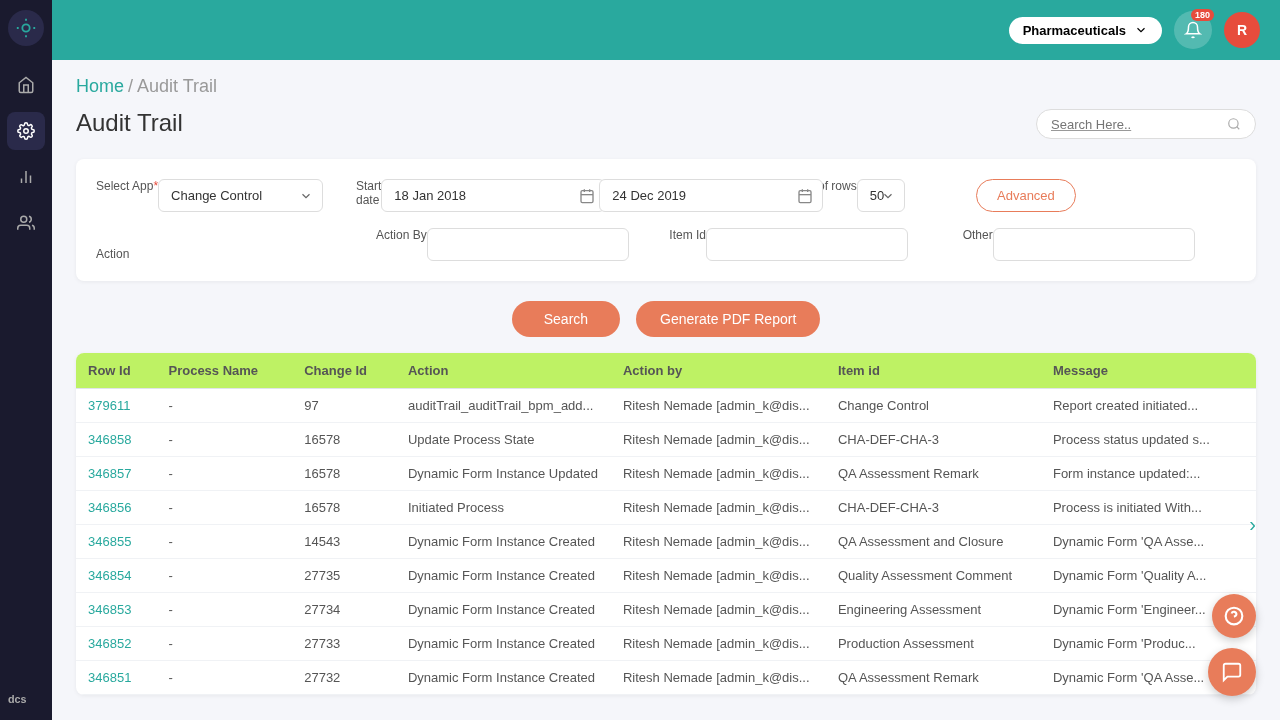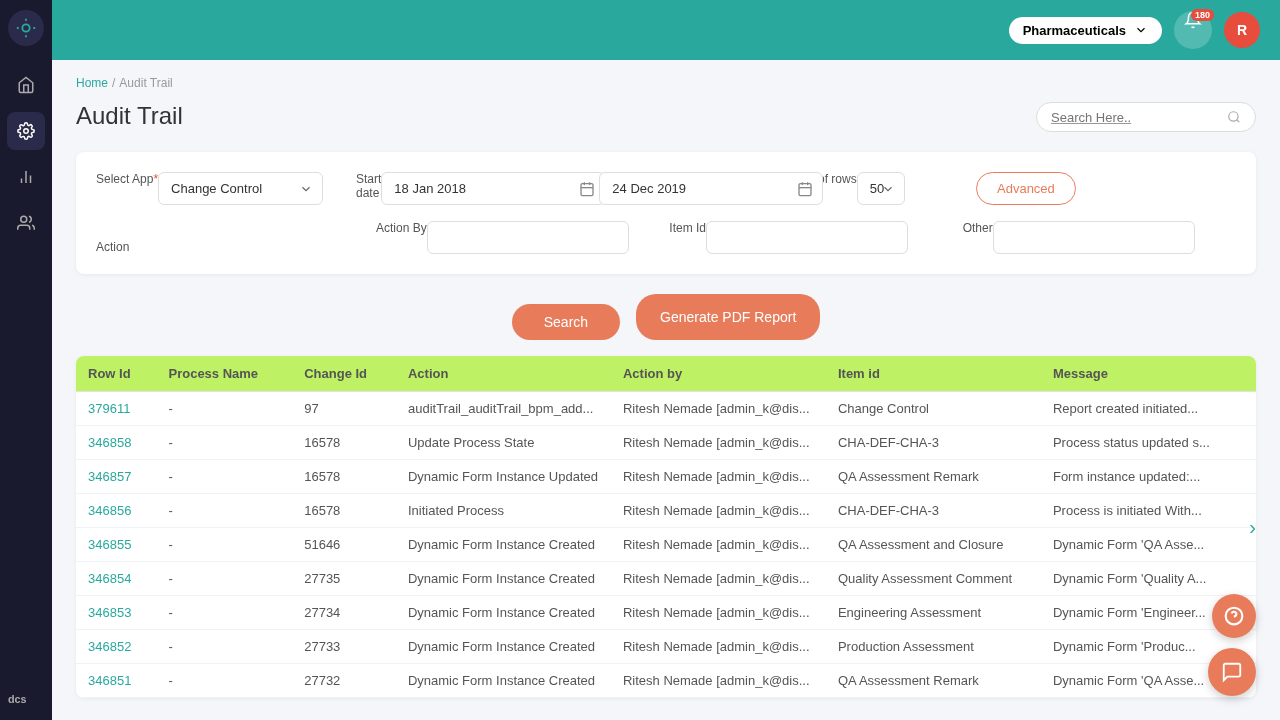--- a/index.html
+++ b/index.html
@@ -59,21 +59,21 @@
       cursor: pointer;
       border: none;
       font-weight: 700;
     }
     .org-selector svg { width: 14px; height: 14px; }
     .notif-btn {
       position: relative;
       background: rgba(255,255,255,0.2);
       border-radius: 50%;
       width: 38px; height: 38px;
-      display: flex; justify-content: center;
+      display: flex; align-items: center; justify-content: center;
       cursor: pointer;
       border: none;
     }
     .notif-btn svg { width: 18px; height: 18px; color: white; }
     .notif-badge {
       position: absolute;
       top: -2px; right: -2px;
       background: #e74c3c;
       color: white;
       border-radius: 10px;
@@ -95,21 +95,21 @@
     
     .page-area {
       flex: 1;
       overflow-y: auto;
       padding: 16px 24px;
       background: #f5f6fa;
     }
 
     
     .breadcrumb {
-      font-size: 12px;
+      font-size: 18px;
       color: #666;
       margin-bottom: 12px;
       display: flex; align-items: center; gap: 4px;
     }
     .breadcrumb a { color: #29a99e; text-decoration: none; }
     .breadcrumb span { color: #999; }
 
     
     .page-header {
       display: flex;
@@ -188,21 +188,20 @@
     }
     .btn-search {
       background: #e87c5a;
       color: white;
       border: none;
       border-radius: 20px;
       padding: 10px 32px;
       font-size: 14px;
       cursor: pointer;
       font-weight: 500;
-      margin-top: 10px;
     }
     .btn-pdf {
       background: #e87c5a;
       color: white;
       border: none;
       border-radius: 20px;
       padding: 10px 24px;
       font-size: 14px;
       cursor: pointer;
       font-weight: 500;
@@ -496,21 +495,21 @@
     <td>-</td>
     <td>16578</td>
     <td>Initiated Process</td>
     <td>Ritesh Nemade [admin_k@dis...</td>
     <td>CHA-DEF-CHA-3</td>
     <td>Process is initiated With...</td>
   </tr>
             <tr>
     <td class="row-id">346855</td>
     <td>-</td>
-    <td>51646</td>
+    <td>14543</td>
     <td>Dynamic Form Instance Created</td>
     <td>Ritesh Nemade [admin_k@dis...</td>
     <td>QA Assessment and Closure</td>
     <td>Dynamic Form 'QA Asse...</td>
   </tr>
             <tr>
     <td class="row-id">346854</td>
     <td>-</td>
     <td>27735</td>
     <td>Dynamic Form Instance Created</td>

